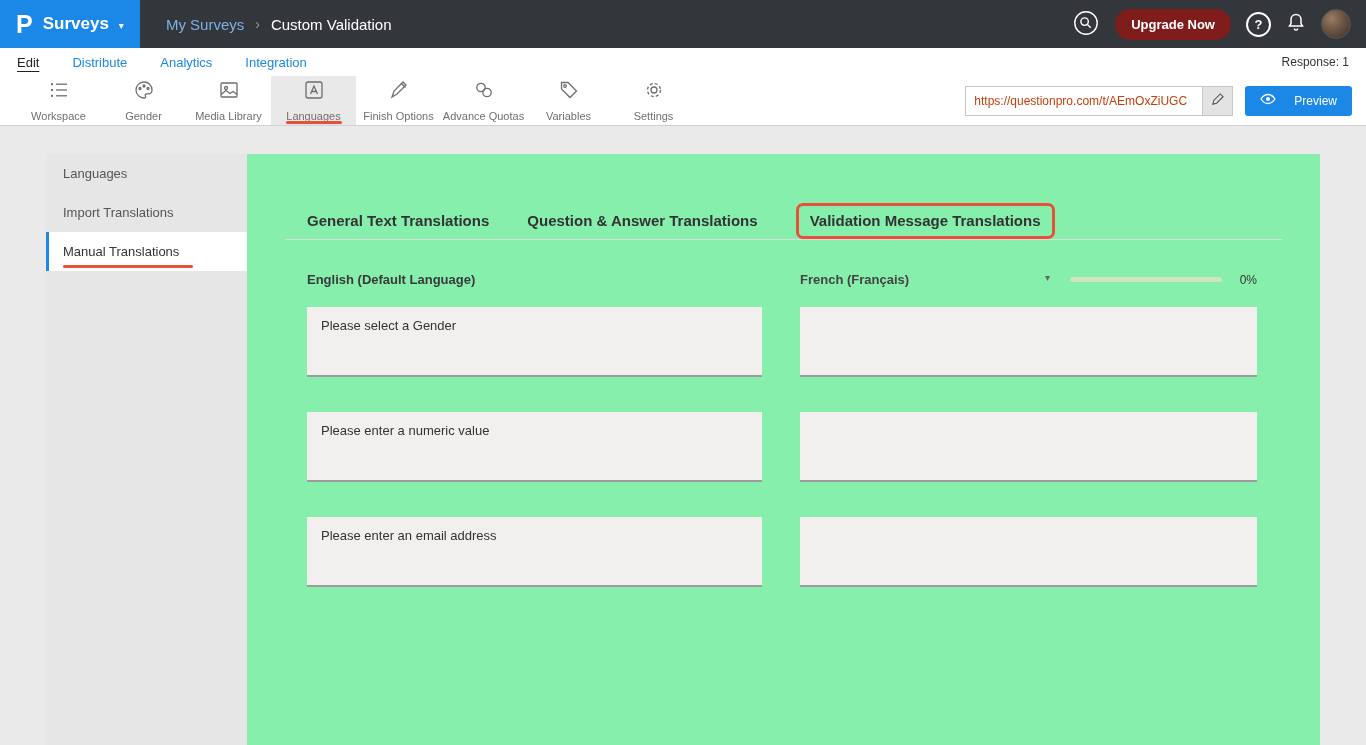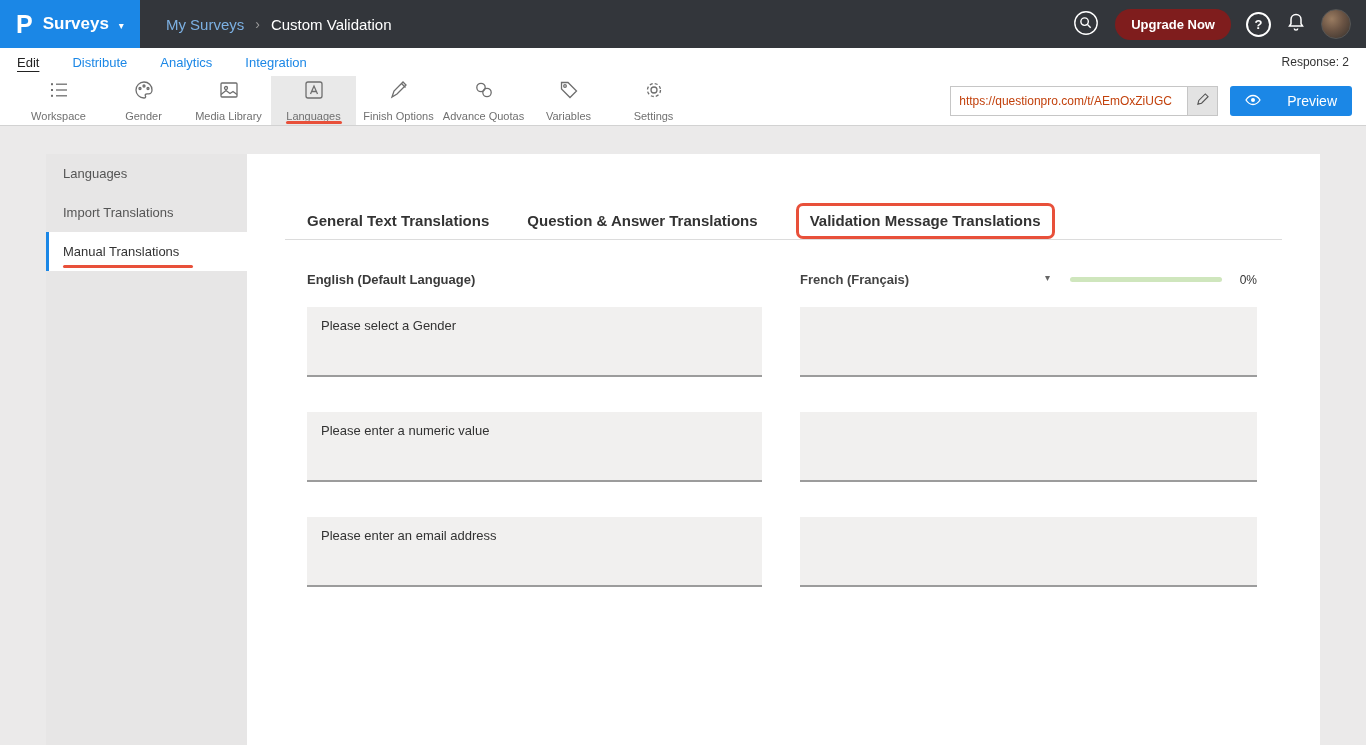--- a/index.html
+++ b/index.html
@@ -42,31 +42,31 @@
   .tool-label { font-size:11px; color:#707070; white-space:nowrap; }
   .annot-underline { position:absolute; height:3px; background:#e8503a; border-radius:2px; }
   .tool-item .annot-underline { bottom:1px; left:50%; transform:translateX(-50%); width:56px; }
   .toolbar-right { margin-left:auto; display:flex; align-items:center; gap:12px; padding-right:14px; }
   .url-box { display:flex; align-items:stretch; border:1px solid #c6c6c6; height:30px; width:268px; background:#fff; }
   .url-input { border:none; outline:none; font-size:12px; color:#c2410c; padding:0 8px; flex:1; min-width:0;
     background:transparent; font-family:inherit; }
   .url-edit { width:30px; background:#e3e3e3; border:none; border-left:1px solid #c6c6c6;
     display:flex; align-items:center; justify-content:center; cursor:pointer; }
   .preview-btn { background:#1b87e6; color:#fff; border:none; height:30px; padding:0 15px; border-radius:3px;
-    font-size:14px; display:flex; align-items:center; gap:26px; cursor:pointer; font-family:inherit; }
+    font-size:12px; display:flex; align-items:center; gap:18px; cursor:pointer; font-family:inherit; }
 
   
   .main { position:relative; height:619px; background:#ebeaea; }
   .sidebar { position:absolute; left:46px; top:28px; width:201px; bottom:0; background:#e7e6e6; }
   .side-item { height:39px; display:flex; align-items:center; padding-left:17px;
     font-size:13px; color:#555; cursor:pointer; position:relative; }
   .side-item.active { background:#fff; color:#333; border-left:3px solid #1b87e6; padding-left:14px; }
   .side-item .annot-underline { left:14px; bottom:3px; width:130px; }
 
-  .panel { position:absolute; left:247px; right:46px; top:28px; bottom:0; background:#ffffff; }
+  .panel { position:absolute; left:247px; right:46px; top:28px; bottom:0; background:#86efac; }
   .tabs-row { margin:48px 38px 0; padding-left:22px; border-bottom:1px solid #dcdcdc;
     display:flex; align-items:center; height:38px; }
   .panel-tab { font-size:15px; font-weight:700; color:#333; margin-right:38px; cursor:pointer; white-space:nowrap; }
   .annot-box { border:3px solid #e8503a; border-radius:7px; padding:6px 11px; margin-bottom:-6px; margin-top:-6px; }
   .annot-box .panel-tab { margin-right:0; }
 
   .lang-header { display:flex; margin:32px 60px 0 60px; align-items:center; }
   .lang-src { width:455px; font-size:13px; font-weight:700; color:#3a3a3a; }
   .lang-tgt { width:457px; margin-left:38px; display:flex; align-items:center; }
   .lang-select { width:250px; display:flex; align-items:flex-start; justify-content:space-between;
@@ -121,21 +121,21 @@
     </button>
     <div class="avatar"></div>
   </div>
 </header>
 
 <nav class="subnav">
   <span class="subnav-tab active">Edit</span>
   <span class="subnav-tab">Distribute</span>
   <span class="subnav-tab">Analytics</span>
   <span class="subnav-tab">Integration</span>
-  <span class="response">Response: 2</span>
+  <span class="response">Response: 1</span>
 </nav>
 
 <div class="toolbar">
 
   <div class="tool-item">
     <span class="tool-icon">
       <svg width="22" height="22" viewBox="0 0 22 22">
           <rect x="3" y="4.2" width="2" height="2" fill="#6e6e6e" stroke="none"></rect>
           <line x1="8" y1="5.2" x2="19" y2="5.2"></line>
           <rect x="3" y="10" width="2" height="2" fill="#6e6e6e" stroke="none"></rect>

